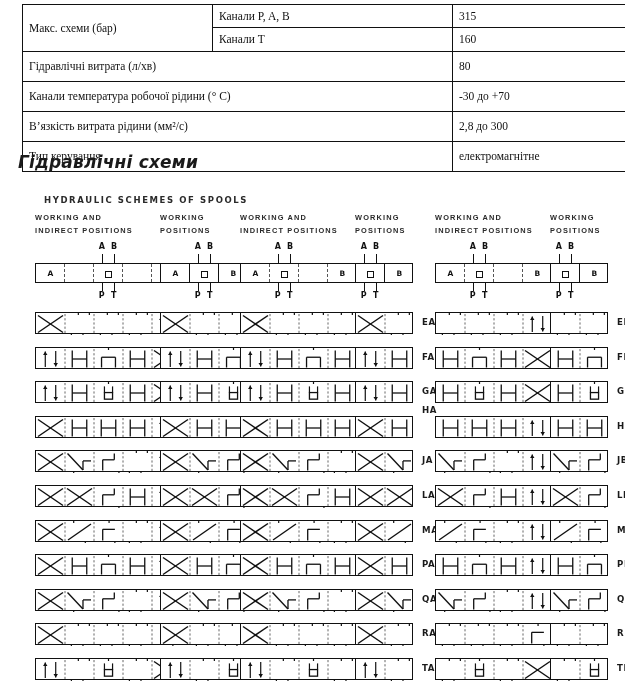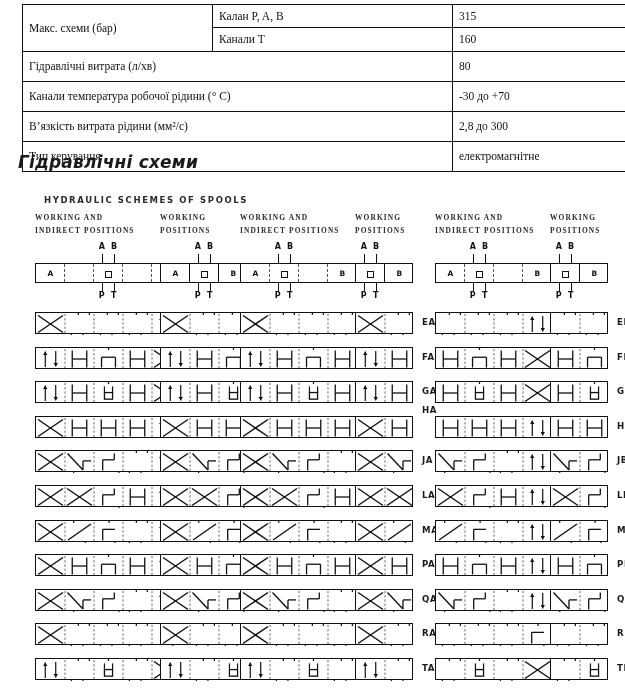--- a/index.html
+++ b/index.html
@@ -65,21 +65,21 @@
     font-size: 8.5px;
     letter-spacing: 1.6px;
     color: #2a2a2a;
     text-transform: uppercase;
     margin-top: 12px;
   }
 
   
   .col-head {
     position: absolute;
-    font-family: Liberation Serif, serif;
+    font-family: Liberation Sans, sans-serif;
     font-weight: 700;
     font-size: 7.4px;
     letter-spacing: 1.15px;
     line-height: 13px;
     color: #2a2a2a;
     text-transform: uppercase;
     white-space: nowrap;
   }
 
   
@@ -143,21 +143,21 @@
   }
 </style>
 </head>
 <body>
 
 <div class="spec-table-wrap">
   <table class="spec">
     <tbody>
       <tr>
         <td class="c-name tall" rowspan="2">Макс. схеми (бар)</td>
-        <td class="c-mid">Калан P, A, B</td>
+        <td class="c-mid">Канали P, A, B</td>
         <td class="c-val">315</td>
       </tr>
       <tr>
         <td class="c-mid">Канали T</td>
         <td class="c-val">160</td>
       </tr>
       <tr class="row-h">
         <td class="c-name" colspan="2">Гідравлічні витрата (л/хв)</td>
         <td class="c-val">80</td>
       </tr>

